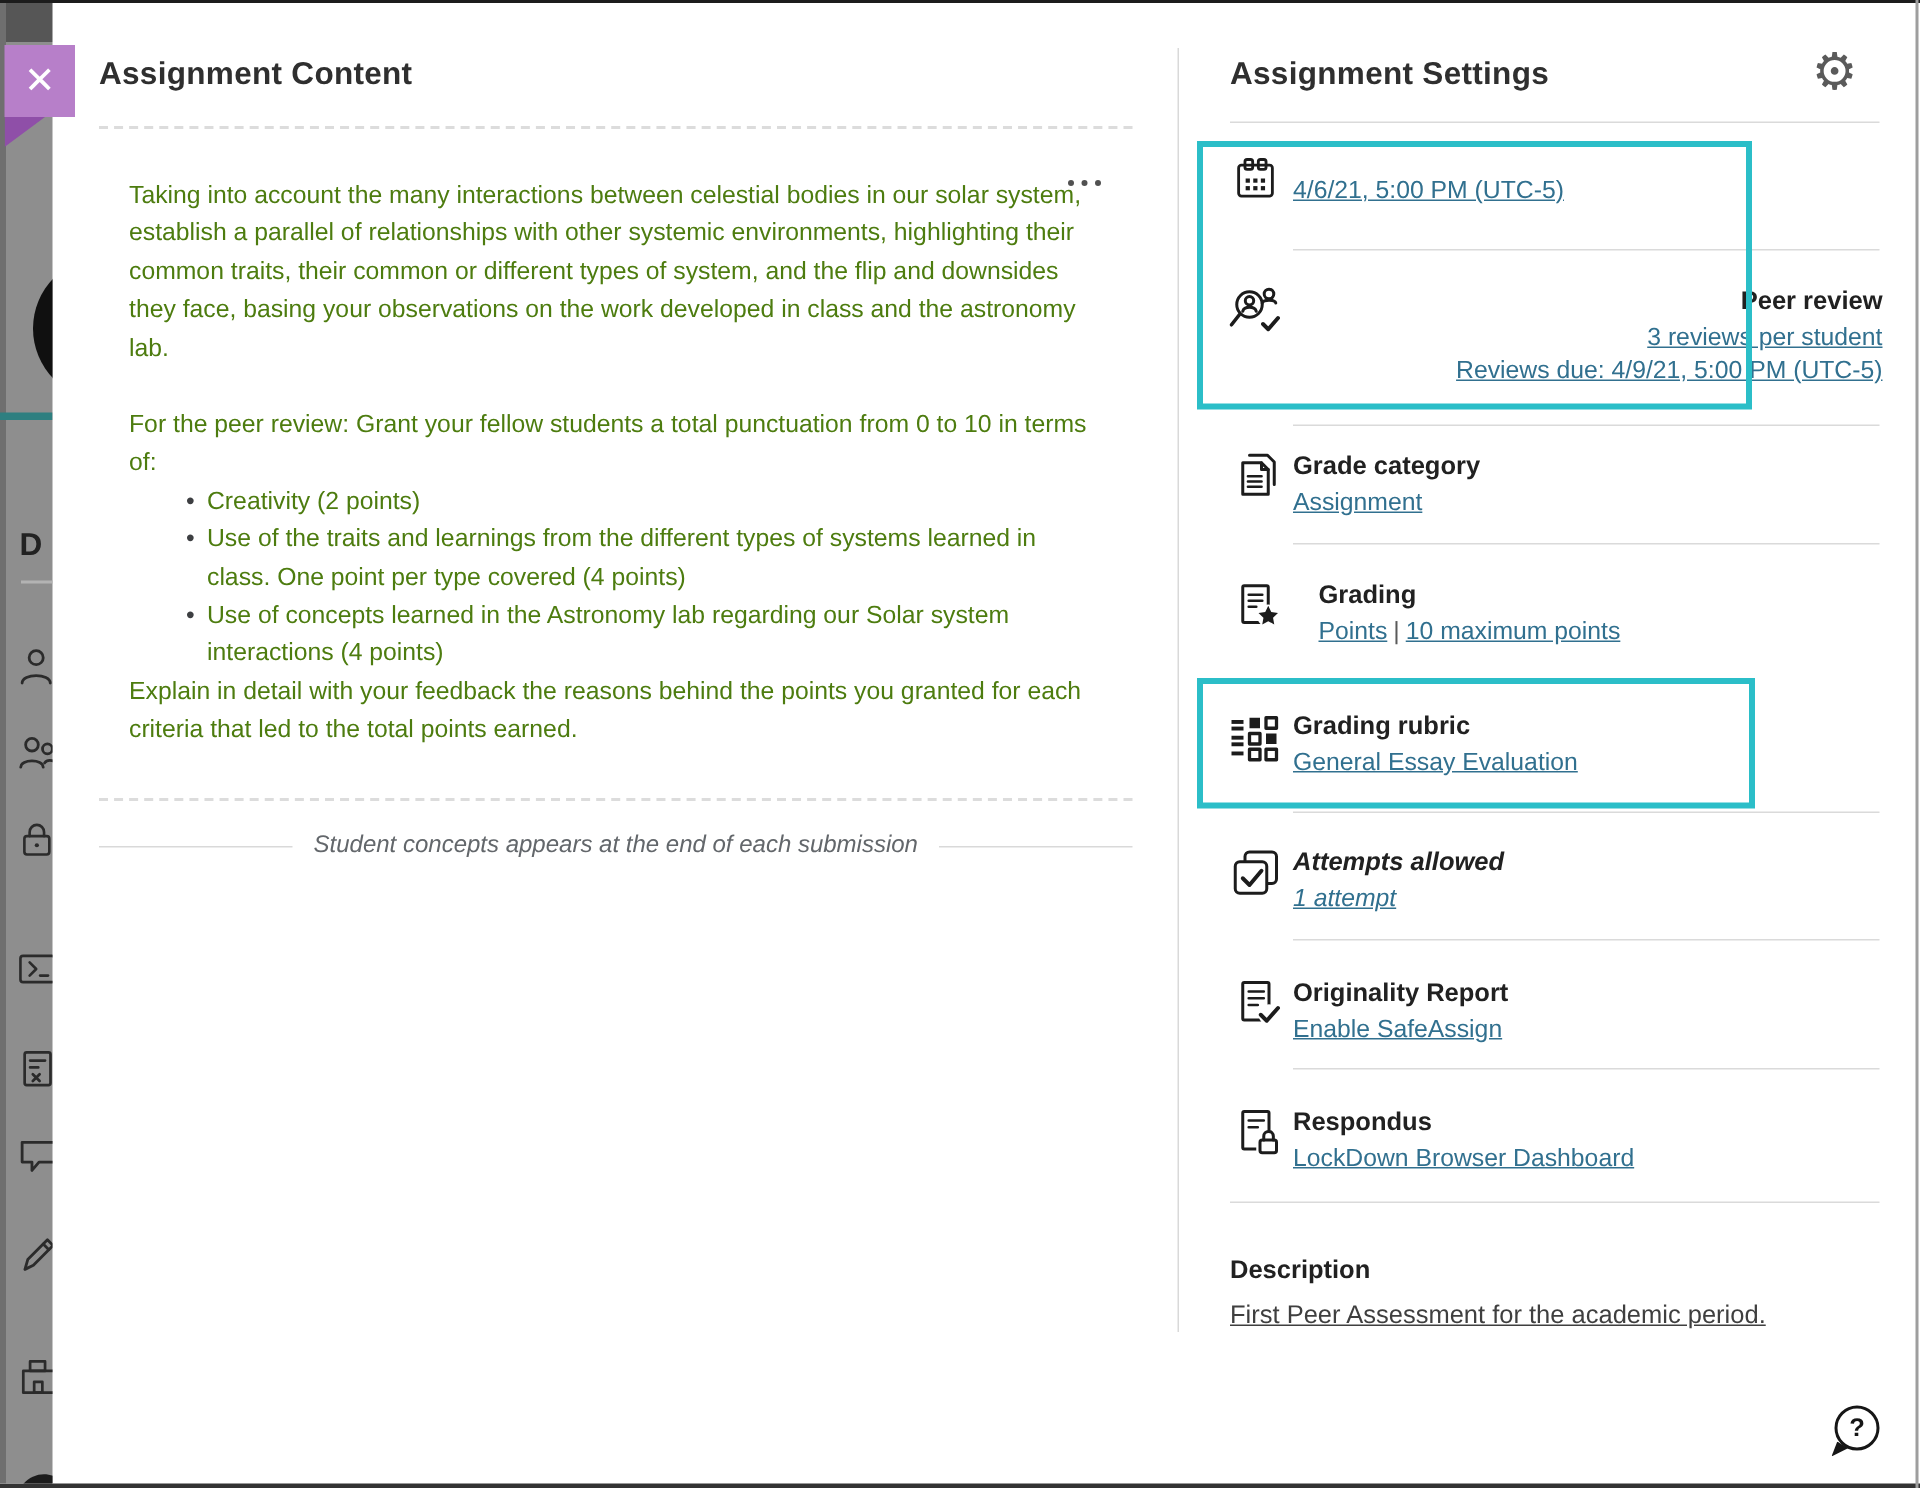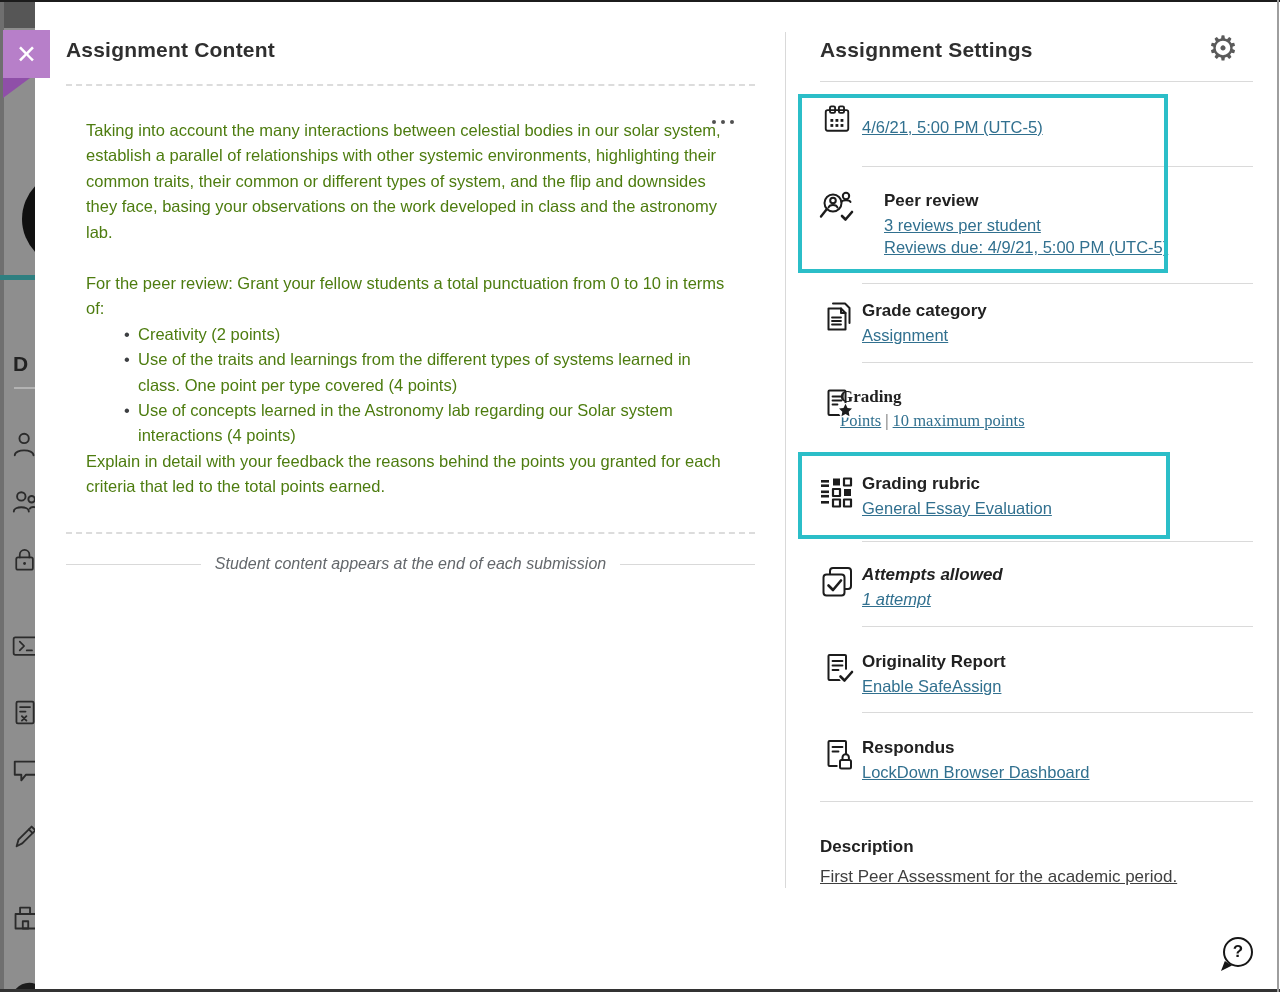--- a/index.html
+++ b/index.html
@@ -149,21 +149,21 @@
     <li>Creativity (2 points)</li>
     <li>Use of the traits and learnings from the different types of systems learned in class. One point per type covered (4 points)</li>
     <li>Use of concepts learned in the Astronomy lab regarding our Solar system interactions (4 points)</li>
   </ul>
   <p>Explain in detail with your feedback the reasons behind the points you granted for each criteria that led to the total points earned.</p>
 </div>
 
 <div class="abs dashed-div" style="left:66px; top:532px; width:689px;"></div>
 <div class="abs student-note">
   <span class="line"></span>
-  <span class="txt">Student content appears at the end of each submission</span>
+  <span class="txt">Student concepts appears at the end of each submission</span>
   <span class="line"></span>
 </div>
 
 <div class="abs v-div" style="left:785px; top:32px; height:856px;"></div>
 
 <h1 class="abs panel-title" style="left:820px; top:38px;">Assignment Settings</h1>
 <button class="abs gear-btn">⚙</button>
 <div class="abs h-div" style="left:820px; top:81px; width:433px;"></div>
 
 <div class="abs hl-box" style="left:798px; top:94px; width:370px; height:179px;"></div>
@@ -194,21 +194,21 @@
   <span class="s-icon" style="left:-3px; top:-3px;">
     <svg viewBox="0 0 38 38" width="38" height="38">
         <circle cx="16" cy="15" r="8.5"></circle>
         <circle cx="16" cy="12.5" r="2.8"></circle>
         <path d="M11.5 19.5c1-3.5 8-3.5 9 0"></path>
         <path d="M9.5 21.5L4 28.5" stroke-width="2.4"></path>
         <circle cx="29" cy="8" r="3.2"></circle>
         <path d="M24.5 14c.5-2.5 8.5-2.5 9 0"></path>
         <path d="M25 28l3.5 3.5 6.5-7.5" stroke-width="2.6"></path>
       </svg></span>
-  <div style="margin-left:64px;">
+  <div style="margin-left:42px;text-align:right;">
     <div class="s-label">Peer review</div>
     <a class="s-link" style="margin-top:3px;">3 reviews per student</a><br>
     <a class="s-link">Reviews due: 4/9/21, 5:00 PM (UTC-5)</a>
   </div>
 </div>
 <div class="abs h-div" style="left:862px; top:283px; width:391px;"></div>
 
 <div class="abs s-row" style="top:301px;">
   <span class="s-icon" style="left:2px; top:-1px;">
     <svg viewBox="0 0 32 32" width="32" height="32">
@@ -225,21 +225,21 @@
 <div class="abs h-div" style="left:862px; top:362px; width:391px;"></div>
 
 <div class="abs s-row" style="top:387px;">
   <span class="s-icon" style="left:2px; top:0;">
     <svg viewBox="0 0 32 32" width="32" height="32">
         <rect x="6.5" y="3.5" width="17" height="24.5" rx="1"></rect>
         <path d="M10.5 9.5h9M10.5 13.5h9M10.5 17.5h5" stroke-width="1.8"></path>
         <circle cx="23.5" cy="23.5" r="7.5" fill="#fff" stroke="none"></circle>
         <path d="M23.5 16.8l2 4.2 4.5.6-3.3 3.2.8 4.5-4-2.2-4 2.2.8-4.5-3.3-3.2 4.5-.6z" fill="#1c1c1c" stroke="none"></path>
       </svg></span>
-  <div style="margin-left:20px;font-family:Liberation Serif, serif;">
+  <div style="margin-left:59px;">
     <div class="s-label">Grading</div>
     <div style="margin-top:3px;">
       <a class="s-link">Points</a><span class="s-sep">|</span><a class="s-link">10 maximum points</a>
     </div>
   </div>
 </div>
 <div class="abs h-div" style="left:862px; top:541px; width:391px;"></div>
 
 <div class="abs s-row" style="top:474px;">
   <span class="s-icon" style="left:0; top:1px;">

